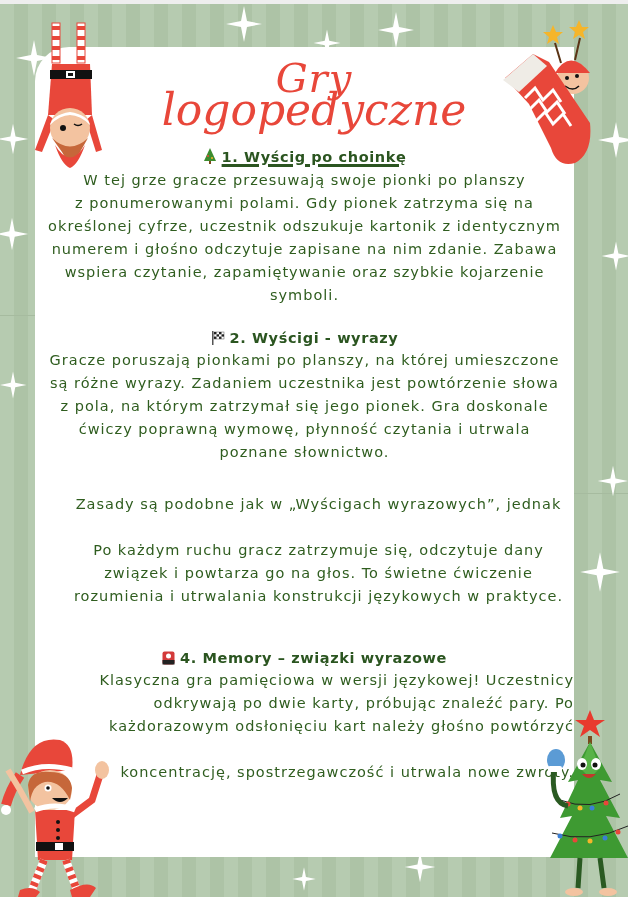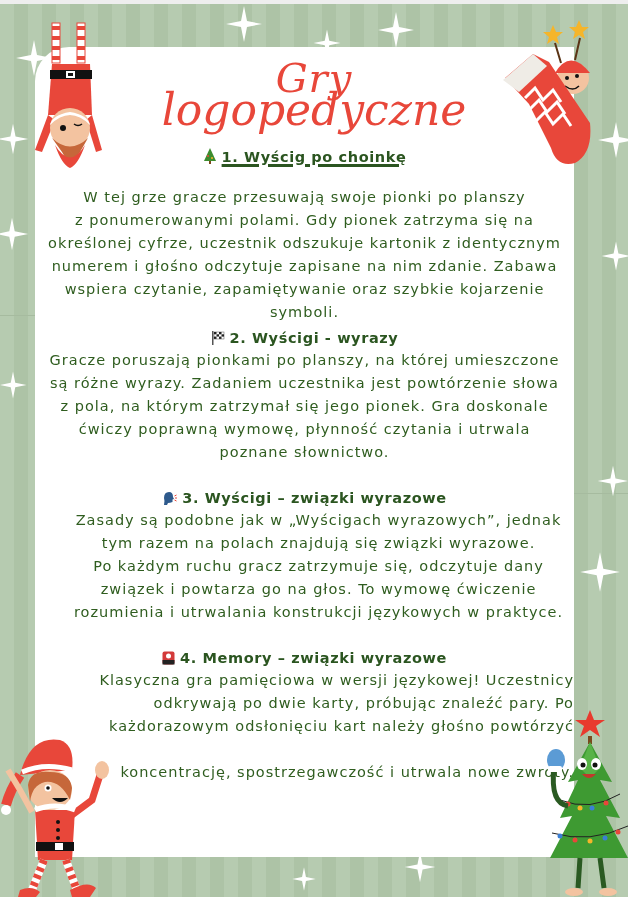--- a/index.html
+++ b/index.html
@@ -115,21 +115,21 @@
 
 <div class="content" style="top:148px;">
   <div class="h u">
     <svg class="ico" width="14" height="16" viewBox="0 0 14 16">
         <polygon points="7,0 13,13 1,13" fill="#3c8c2e"></polygon>
         <rect x="6" y="13" width="2" height="3" fill="#7a4a1e"></rect>
         <circle cx="5" cy="8" r="1" fill="#e8473a"></circle>
         <circle cx="9" cy="10" r="1" fill="#f5b52a"></circle>
       </svg><span>1. Wyścig po choinkę</span>
   </div>
-  <p class="p" style="margin-top:21px;">
+  <p class="p" style="margin-top:4px;">
     <span>W tej grze gracze przesuwają swoje pionki po planszy</span><br>
     <span>z ponumerowanymi polami. Gdy pionek zatrzyma się na</span><br>
     <span>określonej cyfrze, uczestnik odszukuje kartonik z identycznym</span><br>
     <span>numerem i głośno odczytuje zapisane na nim zdanie. Zabawa</span><br>
     <span>wspiera czytanie, zapamiętywanie oraz szybkie kojarzenie</span><br>
     <span>symboli.</span>
   </p>
 </div>
 
 <div class="content" style="top:330px;">
@@ -150,31 +150,25 @@
   <p class="p" style="margin-top:3px;">
     <span>Gracze poruszają pionkami po planszy, na której umieszczone</span><br>
     <span>są różne wyrazy. Zadaniem uczestnika jest powtórzenie słowa</span><br>
     <span>z pola, na którym zatrzymał się jego pionek. Gra doskonale</span><br>
     <span>ćwiczy poprawną wymowę, płynność czytania i utrwala</span><br>
     <span>poznane słownictwo.</span>
   </p>
 </div>
 
 <div class="content" style="top:490px;">
-  <div class="h">
-    <svg class="ico" width="15" height="14" viewBox="0 0 15 14">
-        <path d="M2 7 Q2 1 7 1 Q11 1 11 6 L12 8 L10.5 8.5 L10.5 11 Q8 12 6 12 L5 14 L2 14 Q3 10 2 7Z" fill="#2e5a8c"></path>
-        <path d="M12.5 5 l2 -1 M13 7 l2 0 M12.5 9 l2 1" stroke="#e8473a" stroke-width="1"></path>
-      </svg><span>3. Wyścigi – związki wyrazowe</span>
-  </div>
   <p class="p" style="margin-top:3px;padding-left:28px;">
     <span>Zasady są podobne jak w „Wyścigach wyrazowych”, jednak</span><br>
-    <span>tym razem na polach znajdują się związki wyrazowe.</span><br>
+    <br>
     <span>Po każdym ruchu gracz zatrzymuje się, odczytuje dany</span><br>
-    <span>związek i powtarza go na głos. To wymowę ćwiczenie</span><br>
+    <span>związek i powtarza go na głos. To świetne ćwiczenie</span><br>
     <span>rozumienia i utrwalania konstrukcji językowych w praktyce.</span>
   </p>
 </div>
 
 <div class="content" style="top:650px;">
   <div class="h">
     <svg class="ico" width="13" height="14" viewBox="0 0 13 14">
         <rect x="0.5" y="0.5" width="12" height="13" rx="2" fill="#d33a3a"></rect>
         <circle cx="6.5" cy="5" r="2.5" fill="#fff"></circle>
         <rect x="0.5" y="9" width="12" height="4.5" fill="#222"></rect>

